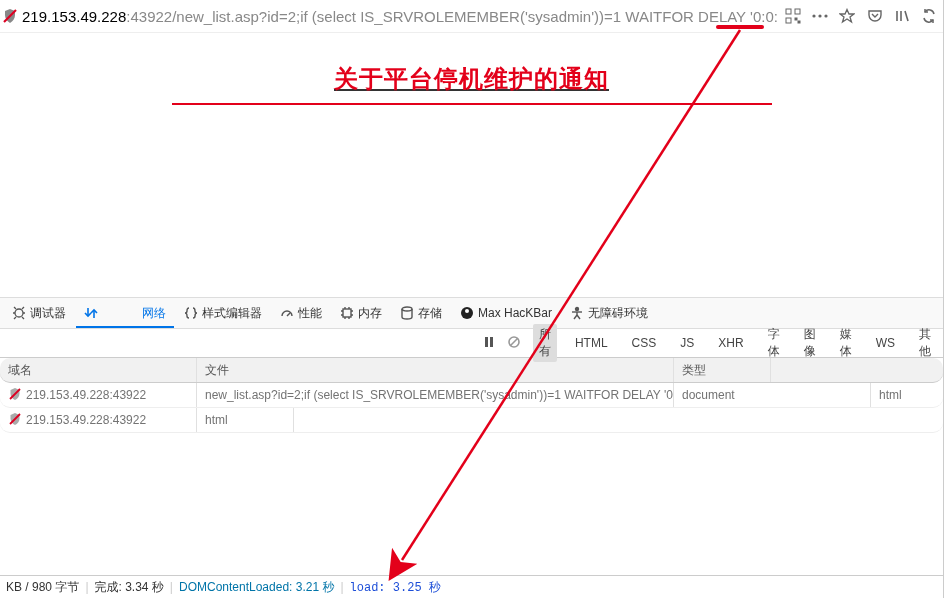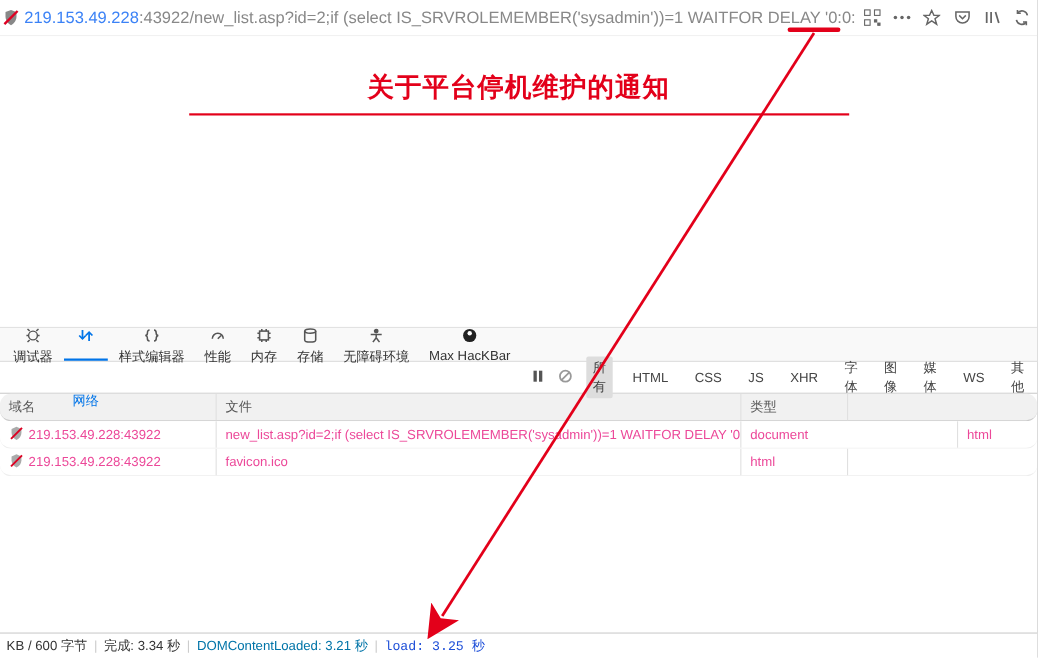--- a/index.html
+++ b/index.html
@@ -1,47 +1,47 @@
 <!DOCTYPE html>
 <html><head>
 <meta charset="utf-8">
 <style>
   html, body { margin:0; padding:0; font-family:"Microsoft YaHei","PingFang SC",Arial,sans-serif; font-size:12px; color:#333; background:#fff; }
   #wrap { width:944px; height:598px; position:relative; overflow:hidden; border-right:1px solid #ccc; box-sizing:border-box;}
   
   .addrbar { height:32px; background:#fff; border-bottom:1px solid #eee; display:flex; align-items:center; padding:0 2px; gap:4px; }
   .addrbar .shield { width:16px; height:16px; display:flex; align-items:center; justify-content:center; }
   .url-box { flex:1 1 auto; display:flex; align-items:center; font-size:15px; color:#888; white-space:nowrap; overflow:hidden; font-family:Arial,sans-serif;}
-  .url-box .dark { color:#3b82f6; }
+  .url-box .dark { color:#000000; }
   .tbtn { width:24px; height:24px; display:flex; align-items:center; justify-content:center; color:#444; cursor:pointer;}
   .svg-ic { display:block; }
   .red-under { position:absolute; height:4px; background:#e3001a; border-radius:2px; top:25px; }
   
-  .page-body { height:264px; position:relative; background:#fff; }
+  .page-body { height:264px; position:relative; background:#fff;text-decoration:underline; }
   .notice-title { text-align:center; color:#e3001a; font-weight:700; font-size:24px; padding-top:30px; letter-spacing:1px; }
   .red-hr { height:2px; background:#e3001a; width:600px; margin:8px auto 0; }
   
   .devtabs { height:30px; border-top:1px solid #ddd; border-bottom:1px solid #ddd; background:#f9f9f9; display:flex; align-items:center; gap:2px; padding:0 4px;}
-  .devtab { display:flex; align-items:center; gap:4px; padding:0 8px; height:100%; cursor:pointer; color:#333;flex-direction:column;}
+  .devtab { display:flex; align-items:center; gap:4px; padding:0 8px; height:100%; cursor:pointer; color:#333;}
   .devtab.active { color:#0074e8; box-shadow: inset 0 -2px 0 #0074e8; gap: 44px; }
   .devtab .ic { width:14px; height:14px; }
   
   .netctrl { height:28px; display:flex; align-items:center; justify-content:flex-end; gap:12px; padding:0 6px; font-size:12px; color:#444;}
   .netctrl .cbtn { cursor:pointer; }
   .netctrl .cbtn.muted { color:#999; }
   .netctrl .flt { padding:2px 6px; cursor:pointer; border-radius:2px;}
   .netctrl .flt.active { background:#ddd; }
   .netctrl .left-group { display:flex; margin-left:530px; align-items:center; gap:12px;}
   
   .tbl { border-top:1px solid #ccc; }
   .thead, .trow { display:flex; align-items:center; height:24px;border-radius:10px; }
   .thead { background:#f1f1f1; border-bottom:1px solid #ccc; color:#555; font-size:12px;}
   .th, .td { padding:0 8px; overflow:hidden; white-space:nowrap; text-overflow:ellipsis; border-right:1px solid #e0e0e0; height:100%; display:flex; align-items:center;}
   .c-dom { flex:0 0 180px; } .c-file { flex:0 0 460px; } .c-cause{ flex:0 0 180px;} .c-type{flex:0 0 80px;}
-  .trow { border-bottom:1px solid #eee; color:#ec4899;}
+  .trow { border-bottom:1px solid #eee; color:#737373;}
   .trow .insec-ic { margin-right:4px;}
   
   .status { position:absolute; left:0; right:0; bottom:0; height:22px; border-top:1px solid #ccc; display:flex; align-items:center; gap:6px; padding:0 6px; font-size:12px; color:#333; background:#fff;}
   .status .sep { color:#ccc; }
   .status .dcl { color:#0074a8; }
   .status .ld { color:#1d4ed8;font-family:Liberation Mono, monospace; }
   
   .arrow-svg { position:absolute; left:0; top:0; pointer-events:none; }
   
   .insec { width:14px; height:14px; }
@@ -162,35 +162,35 @@
         <span>内存</span>
       </div>
   <div class="devtab">
         <span class="ic"><svg width="14" height="14" viewBox="0 0 14 14" fill="none" stroke="#555" stroke-width="1.4">
             <ellipse cx="7" cy="3" rx="5" ry="2"></ellipse>
             <path d="M2 3v8c0 1.1 2.2 2 5 2s5-.9 5-2V3"></path>
           </svg></span>
         <span>存储</span>
       </div>
   <div class="devtab">
+        <span class="ic"><svg width="14" height="14" viewBox="0 0 14 14">
+            <circle cx="7" cy="7" r="6" fill="#222"></circle>
+            <circle cx="7" cy="5" r="2" fill="#fff"></circle>
+          </svg></span>
+        <span>Max HacKBar</span>
+      </div>
+  <div class="devtab">
         <span class="ic"><svg width="14" height="14" viewBox="0 0 14 14" fill="none" stroke="#555" stroke-width="1.4">
             <circle cx="7" cy="3" r="1.5" fill="#555"></circle>
             <line x1="2" y1="6" x2="12" y2="6"></line>
             <line x1="7" y1="6" x2="7" y2="9"></line>
             <line x1="7" y1="9" x2="4" y2="13"></line>
             <line x1="7" y1="9" x2="10" y2="13"></line>
           </svg></span>
         <span>无障碍环境</span>
-      </div>
-  <div class="devtab">
-        <span class="ic"><svg width="14" height="14" viewBox="0 0 14 14">
-            <circle cx="7" cy="7" r="6" fill="#222"></circle>
-            <circle cx="7" cy="5" r="2" fill="#fff"></circle>
-          </svg></span>
-        <span>Max HacKBar</span>
       </div>
 </div>
 
 <div class="netctrl">
   <div class="left-group">
     <span class="cbtn"><svg width="12" height="12" viewBox="0 0 12 12" fill="#555">
             <rect x="2" y="1" width="3" height="10"></rect>
             <rect x="7" y="1" width="3" height="10"></rect>
           </svg></span>
     <span class="cbtn muted"><svg width="14" height="14" viewBox="0 0 14 14" fill="none" stroke="#999" stroke-width="1.6">
@@ -231,28 +231,27 @@
 
   </div>
   <div class="trow">
     <div class="td c-dom">
           <span class="insec-ic"><svg class="insec" viewBox="0 0 14 14">
               <path d="M7 1l4.5 2v3.5c0 3-2 5.5-4.5 6.5C4.5 12 2.5 9.5 2.5 6.5V3L7 1z" fill="#aaa"></path>
               <line x1="2" y1="12" x2="12" y2="2" stroke="#d02" stroke-width="1.8"></line>
             </svg></span>
           <span>219.153.49.228:43922</span>
         </div>
-    <div class="td c-file">favicon.ico</div>
     <div class="td c-type">html</div>
 
   </div>
 </div>
 
 <div class="status">
-  <span>KB / 600 字节</span>
+  <span>KB / 980 字节</span>
   <span class="sep">|</span>
   <span>完成:  3.34 秒</span>
   <span class="sep">|</span>
   <span class="dcl"><span>DOMContentLoaded: </span><span>3.21 秒</span></span>
   <span class="sep">|</span>
   <span class="ld"><span>load: </span><span>3.25 秒</span></span>
 </div>
 
 <svg class="arrow-svg" width="944" height="598">
   <defs>

